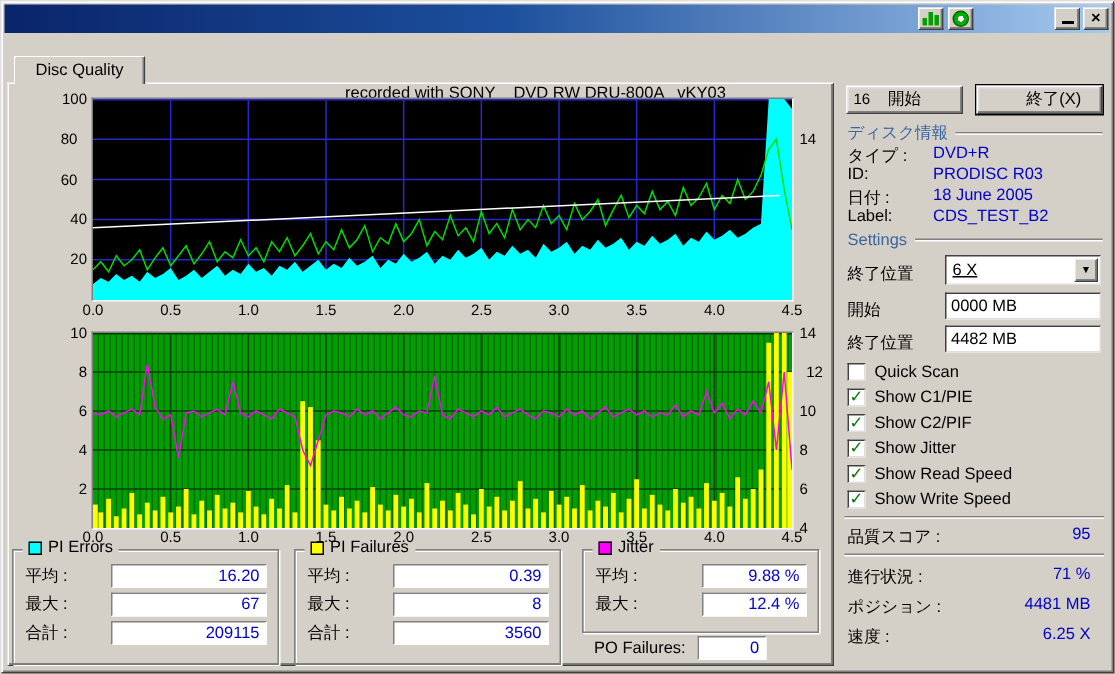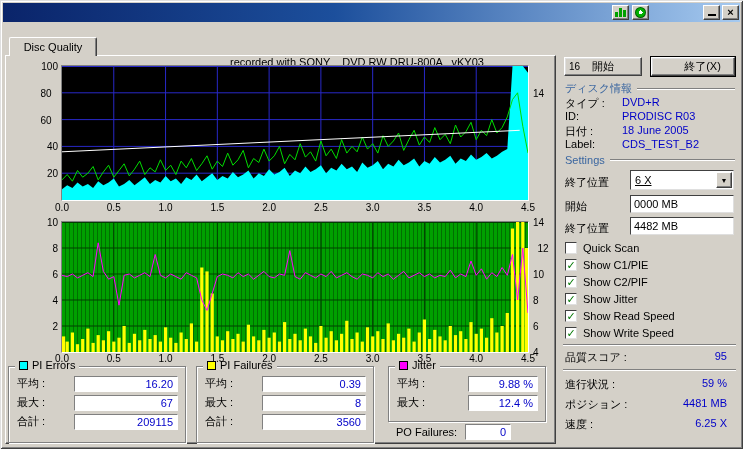--- a/index.html
+++ b/index.html
@@ -507,21 +507,21 @@
 
   <div class="info-row" style="top:350px">
     <span class="flabel">品質スコア :</span>
     <span class="fvalue2">95</span>
   </div>
 
   <div class="sep" style="top:369px"></div>
 
   <div class="info-row" style="top:377px">
     <span class="flabel">進行状況 :</span>
-    <span class="fvalue2">59 %</span>
+    <span class="fvalue2">71 %</span>
   </div>
   <div class="info-row" style="top:397px">
     <span class="flabel">ポジション :</span>
     <span class="fvalue2">4481 MB</span>
   </div>
   <div class="info-row" style="top:417px">
     <span class="flabel">速度 :</span>
     <span class="fvalue2">6.25 X</span>
   </div>
 

